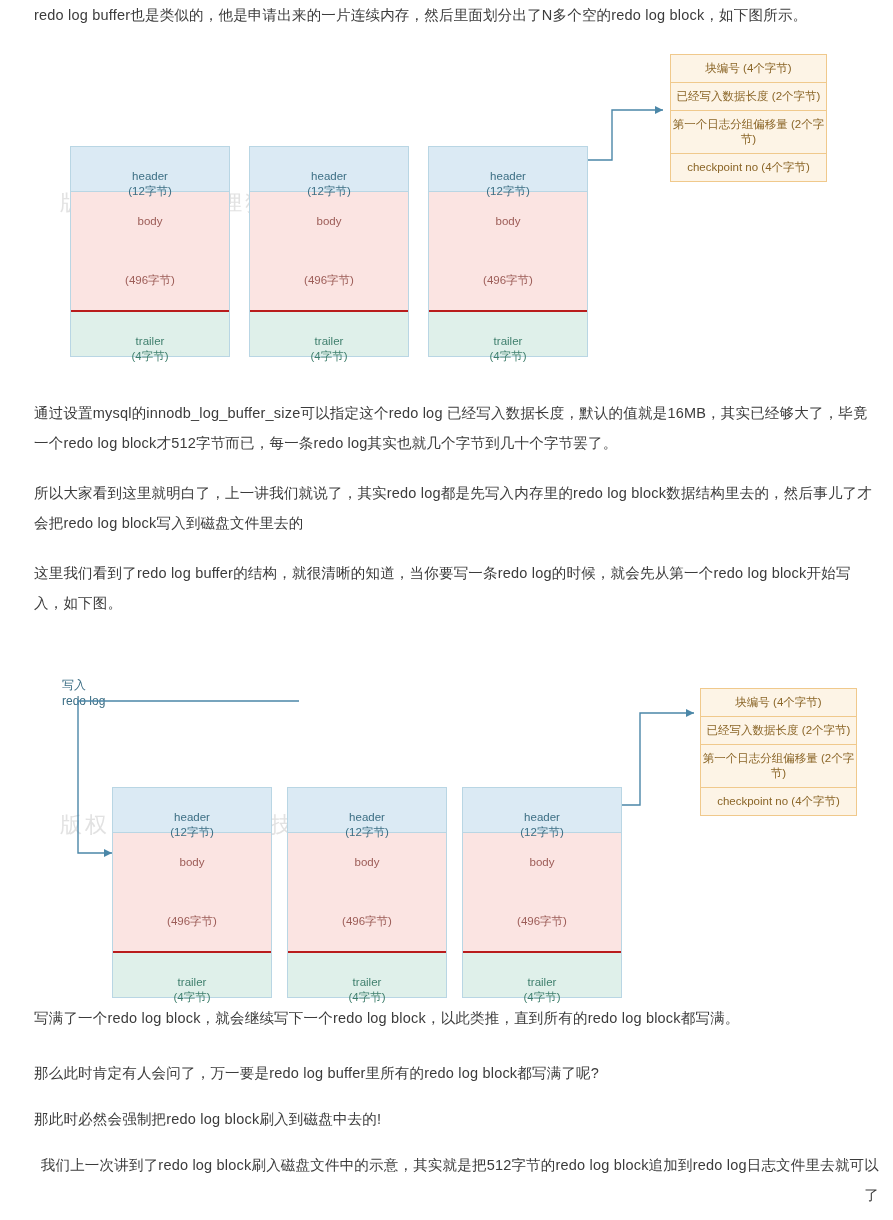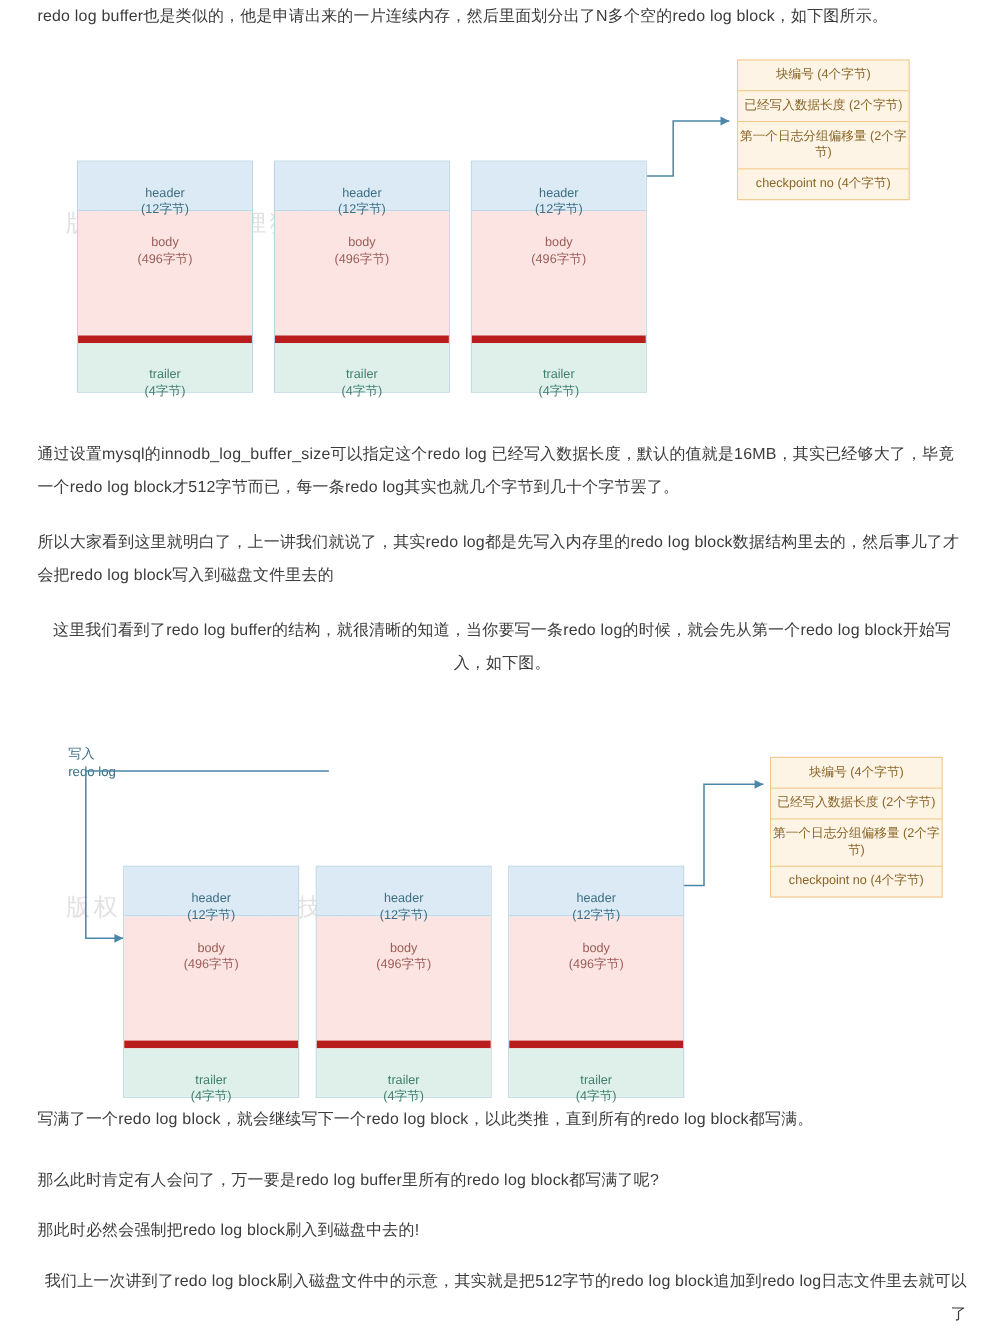--- a/index.html
+++ b/index.html
@@ -49,22 +49,22 @@
   .seg.header {
     background: #dbeaf4;
     border-bottom: 1px solid #b9d6e4;
     height: 42px;
   }
   .seg.body {
     background: #fbe4e2;
     color: #9c5c57;
     display: flex;
     flex-direction: column;
-    justify-content: flex-start;
-    border-bottom: 7px solid #b91c1c;
+    justify-content: space-between;
+    border-bottom: 2px solid #b91c1c;
   }
   .seg.trailer {
     background: #dff0ea;
     color: #3f7f6d;
     height: 42px;
   }
   .seg .l1 { display: block; }
   .seg .l2 { display: block; }
 
   
@@ -194,21 +194,21 @@
         <span class="l1">checkpoint no</span>
         <span class="l2">(4个字节)</span>
       </div>
     </div>
   </div>
 
   <div class="para" style="left:34px; top:398px; width:840px;">通过设置mysql的innodb_log_buffer_size可以指定这个redo log 已经写入数据长度，默认的值就是16MB，其实已经够大了，毕竟一个redo log block才512字节而已，每一条redo log其实也就几个字节到几十个字节罢了。</div>
 
   <div class="para" style="left:34px; top:478px; width:840px;">所以大家看到这里就明白了，上一讲我们就说了，其实redo log都是先写入内存里的redo log block数据结构里去的，然后事儿了才会把redo log block写入到磁盘文件里去的</div>
 
-  <div class="para" style="left:34px; top:558px; width:845px;text-align:center;">这里我们看到了redo log buffer的结构，就很清晰的知道，当你要写一条redo log的时候，就会先从第一个redo log block开始写入，如下图。</div>
+  <div class="para" style="left:34px; top:558px; width:845px;">这里我们看到了redo log buffer的结构，就很清晰的知道，当你要写一条redo log的时候，就会先从第一个redo log block开始写入，如下图。</div>
 
   <div class="diagram" style="left:0px; top:655px; width:893px; height:330px;">
 
     <div class="watermark" style="left:60px; top:155px;">版权：公众号-狸猫技术窝</div>
 
     <div class="label-text" style="left:62px; top:22px;">
       <span>写入</span><br>
       <span>redo log</span>
     </div>
 

